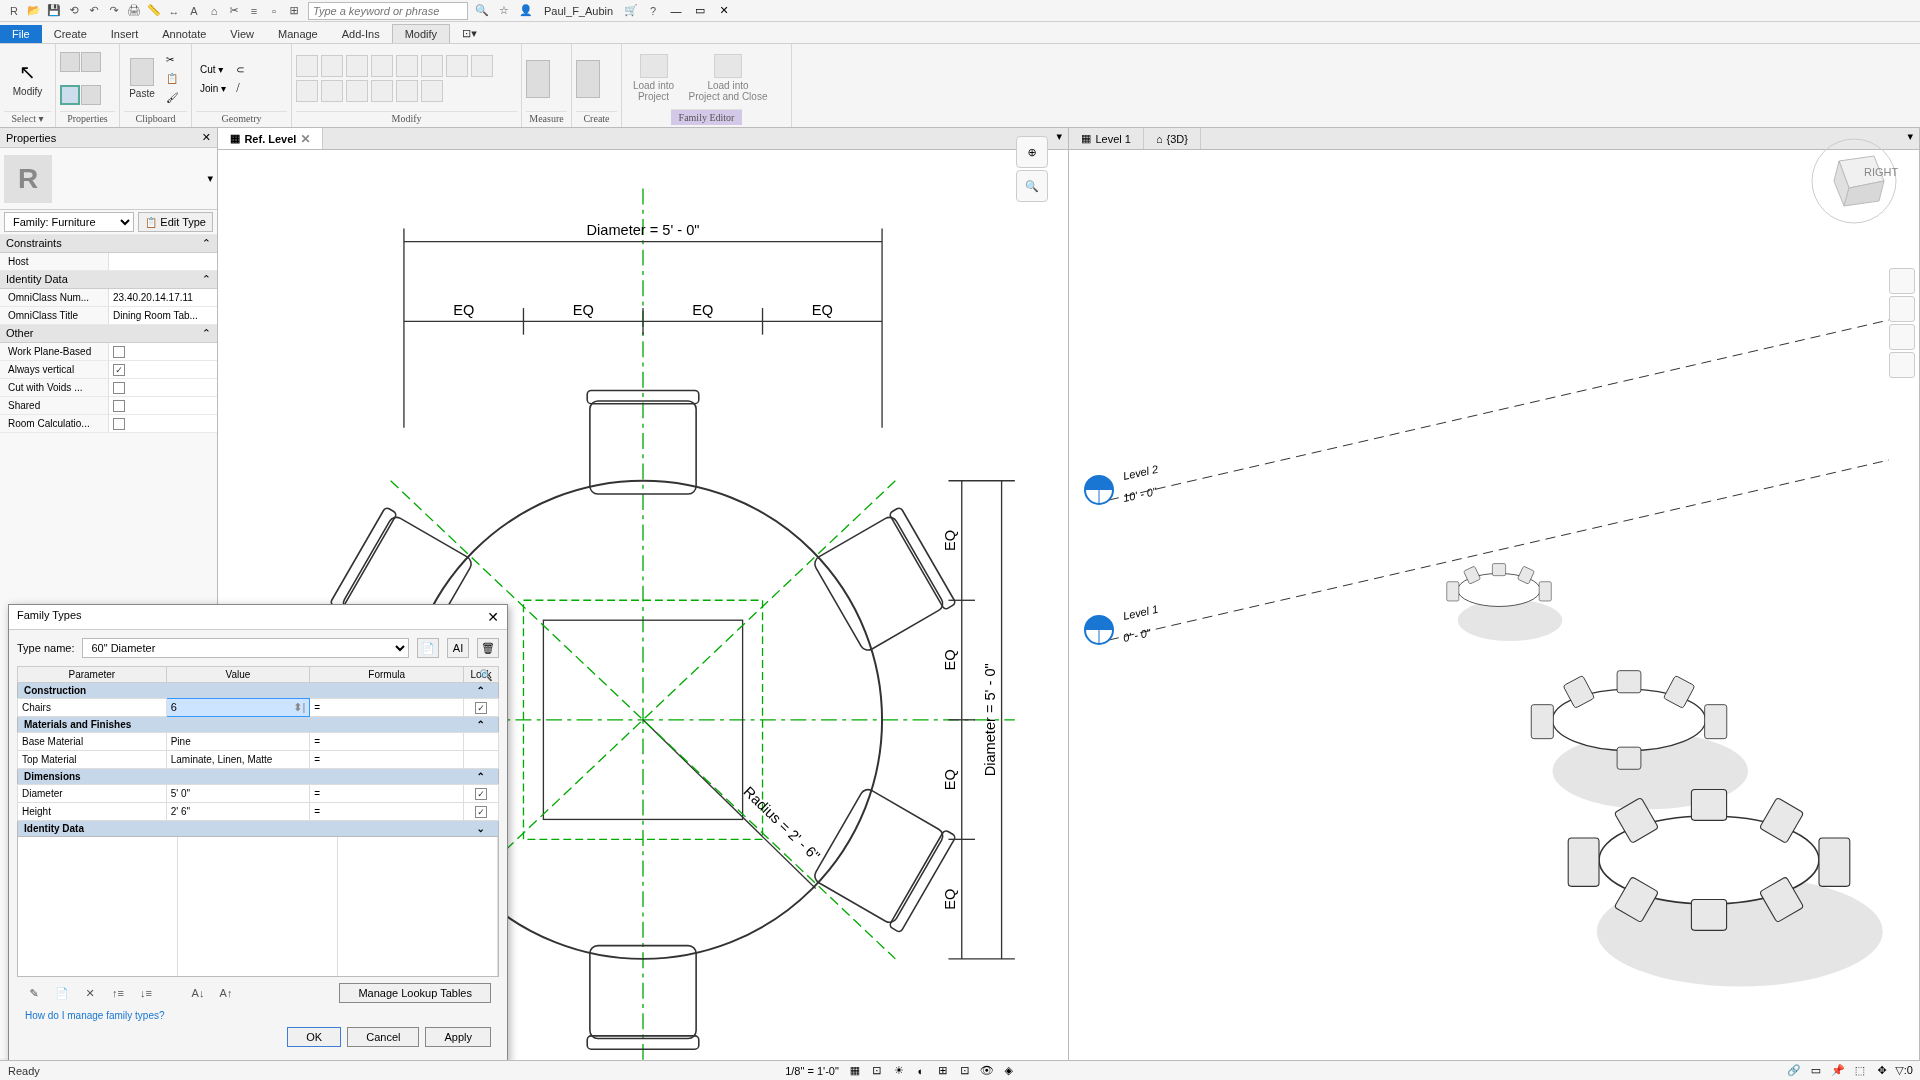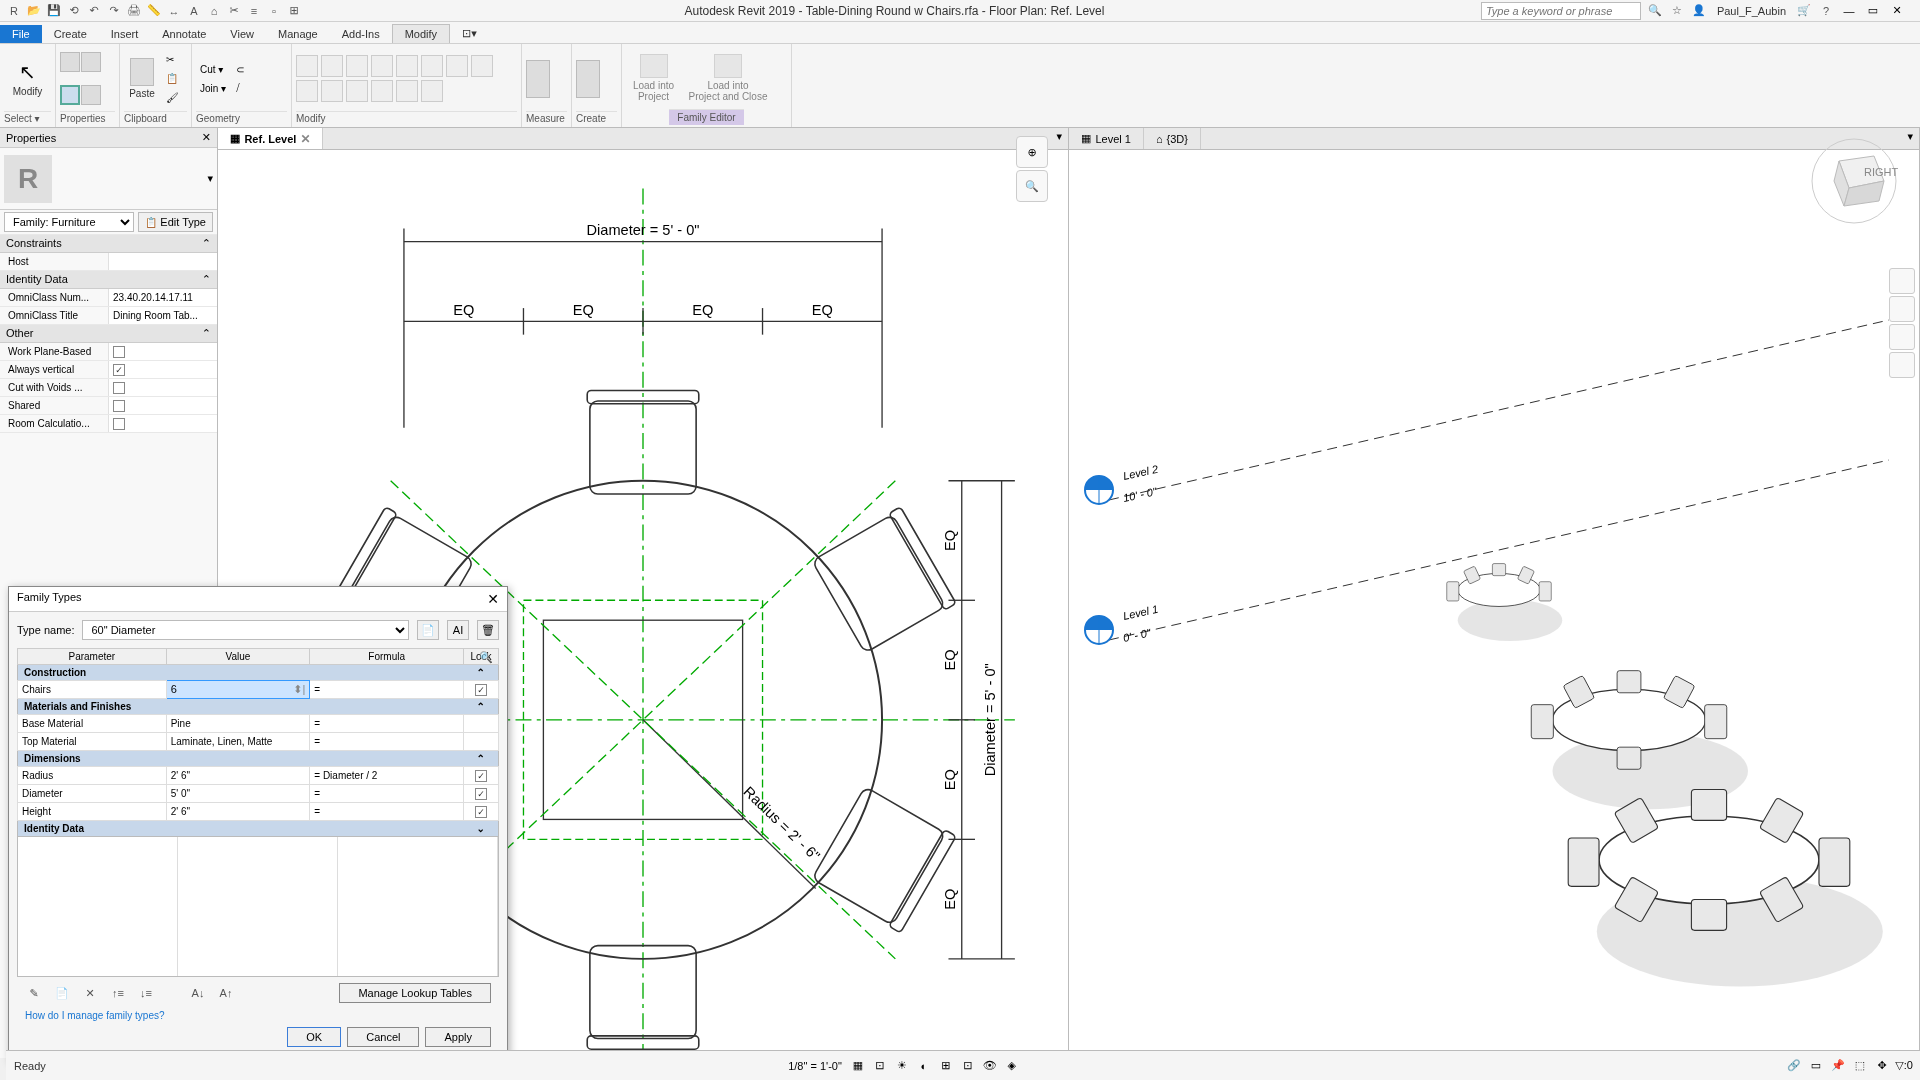--- a/index.html
+++ b/index.html
@@ -17,21 +17,21 @@
 
 
 .ribbon-tabs { height: 22px; background: #f5f5f5; display: flex; align-items: flex-end; border-bottom: 1px solid #d0d0d0; }
 .tab { padding: 3px 12px; cursor: pointer; color: #333; }
 .tab.file { background: #1976d2; color: #fff; }
 .tab.active { background: #e8e8e8; border: 1px solid #c0c0c0; border-bottom: none; }
 
 
 .ribbon { height: 84px; background: #f5f5f5; display: flex; border-bottom: 1px solid #bbb; }
 .ribbon-panel { border-right: 1px solid #d8d8d8; display: flex; flex-direction: column; padding: 2px 4px; }
-.panel-label { font-size: 10px; color: #555; padding: 1px 0; border-top: 1px solid #e0e0e0; margin-top: auto; }
+.panel-label { font-size: 10px; color: #555; text-align: center; padding: 1px 0; border-top: 1px solid #e0e0e0; margin-top: auto; font-family: Liberation Serif, serif; }
 .panel-content { flex: 1; display: flex; align-items: center; gap: 2px; }
 .big-btn { width: 48px; height: 60px; display: flex; flex-direction: column; align-items: center; justify-content: center; gap: 2px; cursor: pointer; }
 .big-btn-icon { width: 32px; height: 32px; background: #ddd; border: 1px solid #bbb; }
 .big-btn-label { font-size: 10px; text-align: center; color: #333; }
 .small-btns { display: flex; flex-direction: column; gap: 1px; }
 .small-btn { height: 18px; padding: 0 4px; display: flex; align-items: center; gap: 3px; cursor: pointer; font-size: 10px; }
 .family-editor-label { background: #d4c8e8; padding: 2px 8px; align-self: center; }
 
 
 .main { position: absolute; top: 128px; left: 0; right: 0; bottom: 22px; display: flex; }
@@ -83,21 +83,21 @@
 .spacer-col { flex: 1; border-right: 1px solid #ddd; }
 .dialog-footer { display: flex; justify-content: space-between; align-items: center; padding: 6px 8px; }
 .footer-icons { display: flex; gap: 10px; }
 .footer-icon { width: 18px; height: 18px; cursor: pointer; display:flex; align-items:center; justify-content:center; color:#555;}
 .footer-btns { display: flex; gap: 6px; border-radius: 9px; }
 .dlg-btn { border: 1px solid #888; padding: 3px 18px; background: #f0f0f0; cursor: pointer; font-size: 11px; }
 .dlg-btn.primary { border: 1px solid #3b7dd8; }
 .help-link { color: #1976d2; font-size: 10px; padding: 0 8px; }
 
 
-.status-bar { position: absolute; bottom: 0; left: 6px; right: 0; height: 30px; background: #f5f5f5; border-top: 1px solid #bbb; display: flex; align-items: center; padding: 0 8px; }
+.status-bar { position: absolute; bottom: 0; left: 0; right: 0; height: 20px; background: #f5f5f5; border-top: 1px solid #bbb; display: flex; align-items: center; padding: 0 8px; }
 .status-text { flex: 1; color: #333; }
 .scale-text { padding: 0 8px; }
 .status-icons { display: flex; gap: 6px; align-items: center; }
 .status-icon { width: 16px; height: 16px; display:flex; align-items:center; justify-content:center;}
 
 
 .viewcube { position: absolute; top: 8px; right: 20px; width: 90px; height: 90px; }
 .cube-svg { width: 100%; height: 100%; }
 
 
@@ -119,21 +119,20 @@
     <div class="qat-icon">🖨</div>
     <div class="qat-icon">📏</div>
     <div class="qat-icon">↔</div>
     <div class="qat-icon">A</div>
     <div class="qat-icon">⌂</div>
     <div class="qat-icon">✂</div>
     <div class="qat-icon">≡</div>
     <div class="qat-icon">▫</div>
     <div class="qat-icon">⊞</div>
   </div>
-  <div class="title-text">Autodesk Revit 2019 - Table-Dining Round w Chairs.rfa - Floor Plan: Ref. Level</div>
   <div class="title-right">
     <input class="search-box" placeholder="Type a keyword or phrase" style="">
     <span class="qat-icon">🔍</span>
     <span class="qat-icon">☆</span>
     <span class="qat-icon">👤</span>
     <span class="user-name">Paul_F_Aubin</span>
     <span class="qat-icon">🛒</span>
     <span class="qat-icon">?</span>
     <span class="win-btn">—</span>
     <span class="win-btn">▭</span>
@@ -547,26 +546,20 @@
         <td>Top Material</td>
         <td>Laminate, Linen, Matte</td>
         <td>=</td>
         <td></td>
       </tr>
       <tr class="group-row">
             <td colspan="3">Dimensions</td>
             <td style="text-align:center">⌃</td>
           </tr>
       <tr class="data-row">
-        <td>Radius</td>
-        <td>2'  6"</td>
-        <td>= Diameter / 2</td>
-        <td style="text-align:center"><span class="checkbox checked"></span></td>
-      </tr>
-      <tr class="data-row">
         <td>Diameter</td>
         <td>5'  0"</td>
         <td>=</td>
         <td style="text-align:center"><span class="checkbox checked"></span></td>
       </tr>
       <tr class="data-row">
         <td>Height</td>
         <td>2'  6"</td>
         <td>=</td>
         <td style="text-align:center"><span class="checkbox checked"></span></td>

